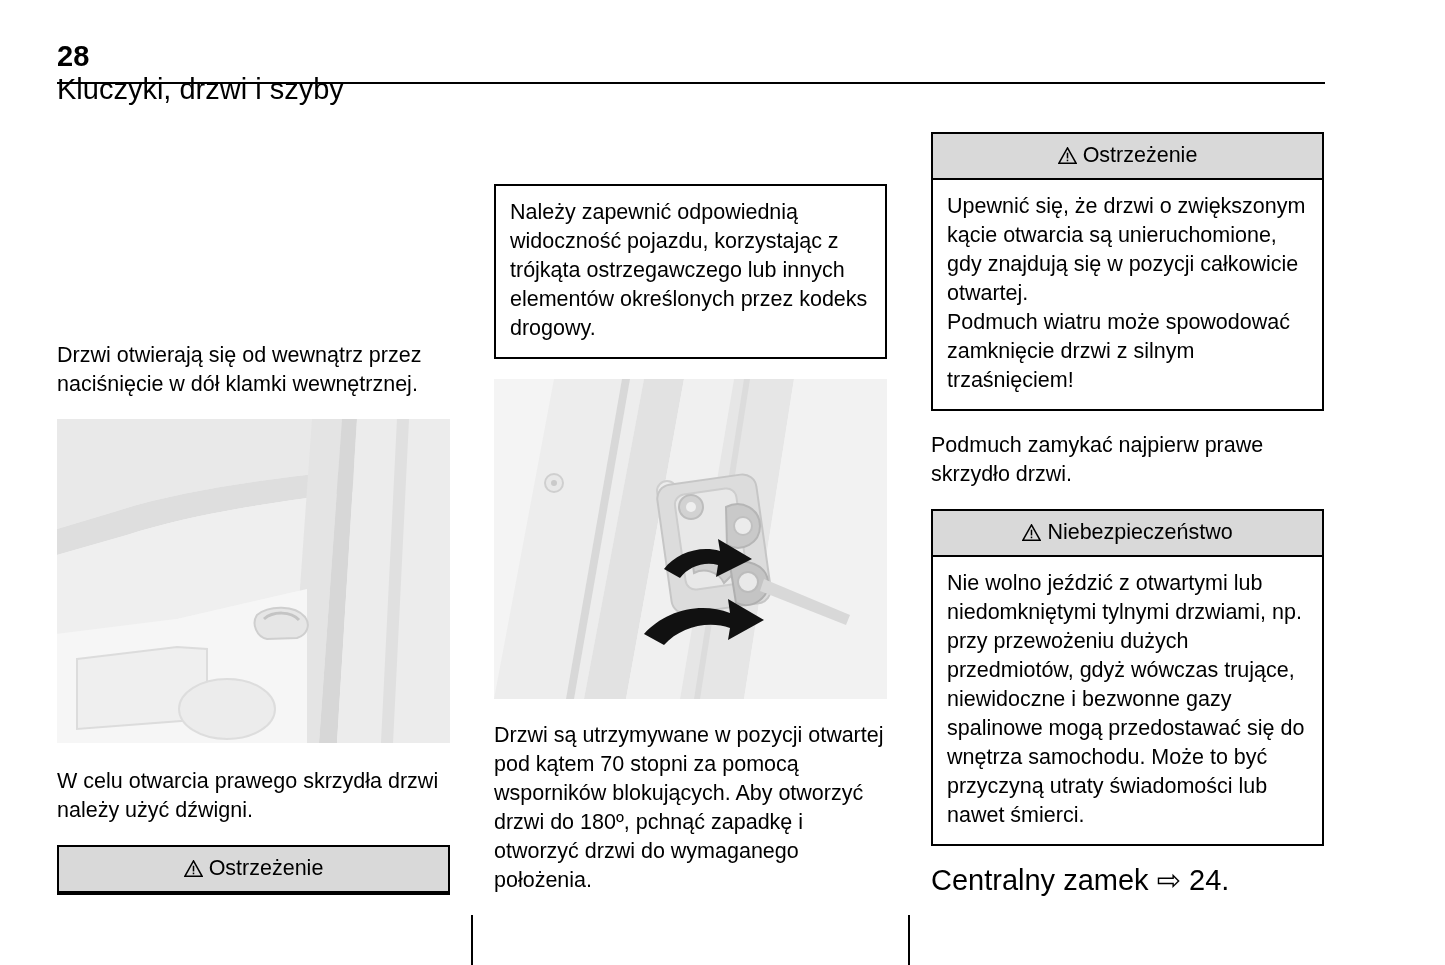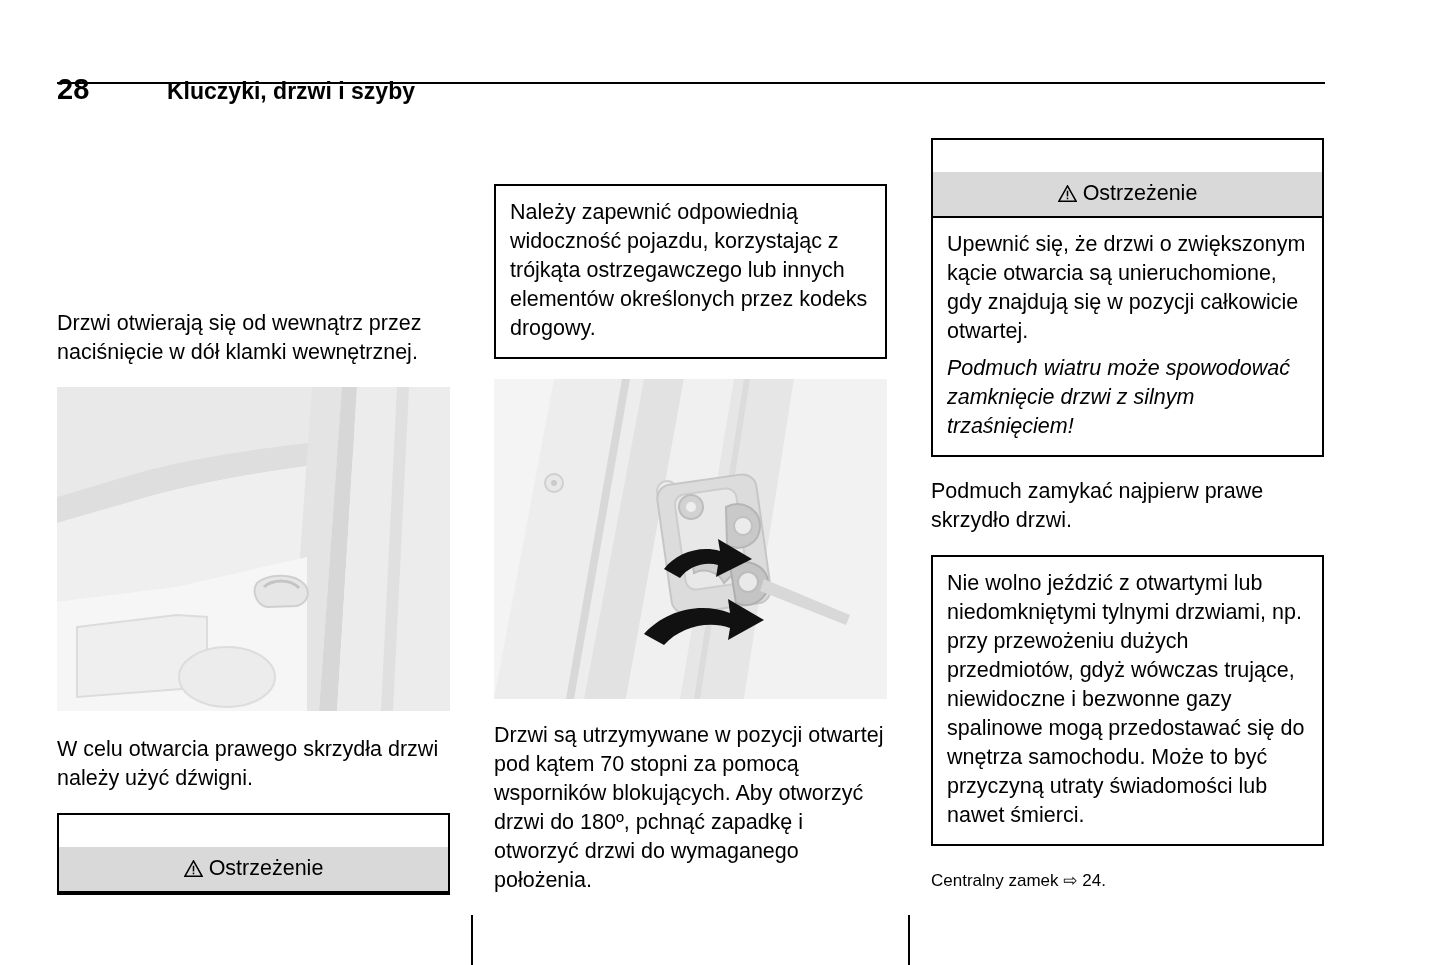--- a/index.html
+++ b/index.html
@@ -24,31 +24,31 @@
     padding: 0;
   }
   
   .page-header {
     position: absolute;
     left: 57px;
     top: 40px;
     width: 1268px;
     display: flex;
     align-items: baseline;
+    flex-direction: column;
   }
   .page-number {
     font-size: 29px;
     font-weight: bold;
     width: 110px;
     letter-spacing: 0px;
   }
   .page-title {
-    font-size: 23px;
-    font-weight: bold;
-    margin-top: 38px;
+    font-size: 29px;
+    font-weight: normal;
   }
   .header-rule {
     position: absolute;
     left: 57px;
     top: 82px;
     width: 1268px;
     height: 2px;
     background: #000000;
   }
   
@@ -95,53 +95,51 @@
   .notice-head {
     background: #d9d9d9;
     border-bottom: 2px solid #000000;
     text-align: center;
     font-size: 21.5px;
     padding: 9px 6px 10px 6px;
     display: flex;
     align-items: center;
     justify-content: center;
     gap: 4px;
-    margin-top: 32px;
   }
   .notice-head .warn-tri {
     display: inline-block;
     position: relative;
     width: 19px;
     height: 17px;
     margin-right: 2px;
   }
   .notice-head .warn-tri svg { display: block; }
   .notice-body {
     padding: 12px 9px 14px 14px;
   }
   .notice-body p {
     font-size: 21.5px;
     line-height: 29px;
   }
   .notice-body p + p {
-    margin-top: 8px;
-    font-style: italic;
+    margin-top: 0;
   }
   
   .figure {
     border: 0;
     margin-bottom: 20px;
     background: #f2f2f2;
     overflow: hidden;
     position: relative;
   }
   .fig1 { width: 393px; height: 324px; margin-top: 4px; margin-bottom: 24px;}
   .fig2 { width: 393px; height: 320px; margin-top: 4px; margin-bottom: 22px;}
   .figure svg { display: block; width: 100%; height: 100%; }
-  .ref-arrow { font-size: 17px; }
+  .ref-arrow { font-size: 29px; }
 </style>
 </head>
 <body>
 
 <div class="page">
 
   <div class="page-header">
     <div class="page-number">28</div>
     <div class="page-title">Kluczyki, drzwi i szyby</div>
   </div>
@@ -270,20 +268,30 @@
         </div>
         <div class="notice-body">
           <p>Upewnić się, że drzwi o zwiększonym kącie otwarcia są unieruchomione, gdy znajdują się w pozycji całkowicie otwartej.</p>
           <p>Podmuch wiatru może spowodować zamknięcie drzwi z silnym trzaśnięciem!</p>
         </div>
       </div>
 
       <p class="para">Podmuch zamykać najpierw prawe skrzydło drzwi.</p>
 
       <div class="notice">
+        <div class="notice-head">
+          <span class="warn-tri">
+            <svg viewBox="0 0 20 18" xmlns="http://www.w3.org/2000/svg">
+              <path d="M10 1 L19 17 L1 17 Z" fill="none" stroke="#000" stroke-width="1.6"></path>
+              <rect x="9.2" y="6" width="1.6" height="6" fill="#000"></rect>
+              <rect x="9.2" y="13.3" width="1.6" height="1.7" fill="#000"></rect>
+            </svg>
+          </span>
+          <span>Niebezpieczeństwo</span>
+        </div>
         <div class="notice-body">
           <p>Nie wolno jeździć z otwartymi lub niedomkniętymi tylnymi drzwiami, np. przy przewożeniu dużych przedmiotów, gdyż wówczas trujące, niewidoczne i bezwonne gazy spalinowe mogą przedostawać się do wnętrza samochodu. Może to być przyczyną utraty świadomości lub nawet śmierci.</p>
         </div>
       </div>
 
       <p class="para ref-arrow">
         <span>Centralny zamek</span>
         <span>⇨</span>
         <span>24.</span>
       </p>

